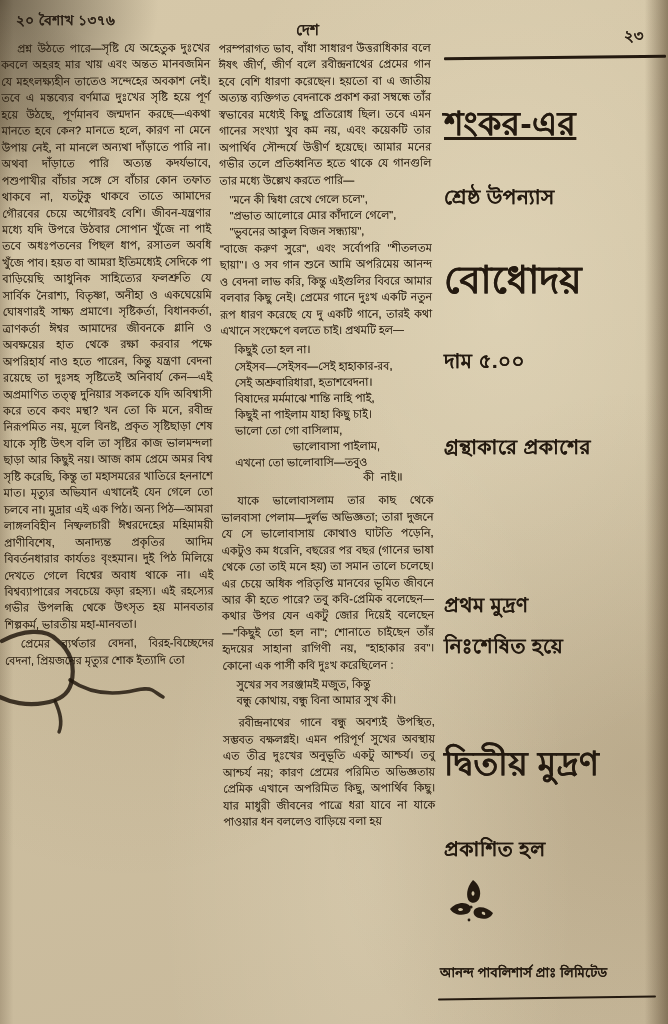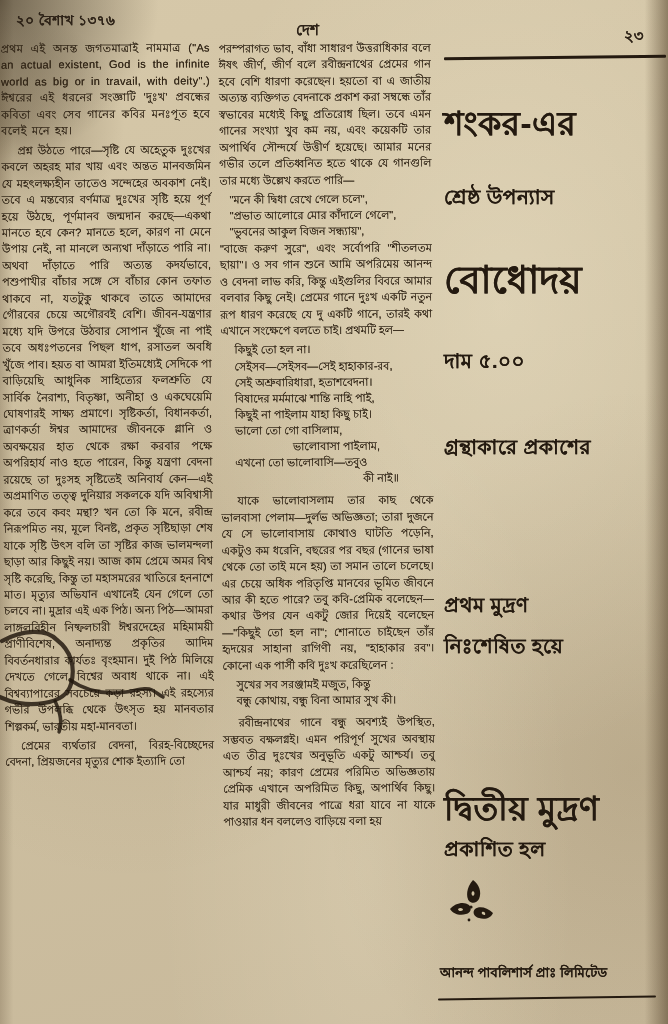--- a/index.html
+++ b/index.html
@@ -27,21 +27,21 @@
     text-align:justify; transform:rotate(-.35deg); color:#352818;
   }
   .col p{ margin:0 0 3px; text-indent:16px; }
   .col p.noindent{ text-indent:0; }
   .col-left{ left:3px; width:209px; }
   .col-mid{ left:221px; width:212px; }
   .songline{ margin-left:10px; text-indent:0 !important; line-height:16.2px;}
   .verse{ margin:3px 0 6px 14px; line-height:16.1px; }
   .verse div{ text-indent:0; }
   .verse .ind1{ margin-left:58px; }
-  .verse .ind2{ margin-left:128px; }
+  .verse .ind2{ margin-left:128px;font-family:Liberation Mono, monospace; }
   .eng{ letter-spacing:.3px; word-spacing:2px; }
   
   .ad-line{ position:absolute; left:444px; width:224px; font-weight:bold; color:#241a10; }
   .ad-sm  { font-size:20px; letter-spacing:.5px; }
   .ad-lg  { font-size:33px; letter-spacing:.5px; }
   .rule{ position:absolute; background:#241a10; border-radius:1px; }
   .rule-top{ left:444px; top:56px; width:222px; height:2.6px; transform:rotate(-.6deg); }
   .rule-bottom{ left:438px; top:997px; width:218px; height:2.4px; transform:rotate(-.8deg); }
   .ornament{ position:absolute; left:446px; top:876px; }
   .pub{ position:absolute; left:440px; top:963px; width:226px;
@@ -51,21 +51,20 @@
 </head>
 <body>
 
 <div class="page">
 
   <div class="hdr hdr-date ink">২০ বৈশাখ ১৩৭৬</div>
   <div class="hdr hdr-masthead ink">দেশ</div>
   <div class="hdr hdr-pagenum ink">২৩</div>
 
   <div class="col col-left ink">
-    <p class="noindent eng">প্রথম এই অনন্ত জগতমাত্রাই নামমাত্র ("As an actual existent, God is the infinite world as big or in travail, with deity".)  ঈশ্বরের এই ধরনের সংজ্ঞাটি 'দুঃখ' প্রবন্ধের কবিতা এবং সেব গানের কবির মনঃপূত হবে বলেই মনে হয়।</p>
     <p>প্রশ্ন উঠতে পারে—সৃষ্টি যে অহেতুক দুঃখের কবলে অহরহ মার খায় এবং অন্তত মানবজমিন যে মহৎলক্ষ্যহীন তাতেও সন্দেহের অবকাশ নেই। তবে এ মন্তব্যের বর্ণমাত্র দুঃখের সৃষ্টি হয়ে পূর্ণ হয়ে উঠছে, পূর্ণমানব জন্মদান করছে—একথা মানতে হবে কেন? মানতে হলে, কারণ না মেনে উপায় নেই, না মানলে অন্যথা দাঁড়াতে পারি না। অথবা দাঁড়াতে পারি অত্যন্ত কদর্যভাবে, পশুপাখীর বাঁচার সঙ্গে সে বাঁচার কোন তফাত থাকবে না, যতটুকু থাকবে তাতে আমাদের গৌরবের চেয়ে অগৌরবই বেশি। জীবন-যন্ত্রণার মধ্যে যদি উপরে উঠবার সোপান খুঁজে না পাই তবে অধঃপতনের পিছল ধাপ, রসাতল অবধি খুঁজে পাব। হয়ত বা আমরা ইতিমধ্যেই সেদিকে পা বাড়িয়েছি আধুনিক সাহিত্যের ফলশ্রুতি যে সার্বিক নৈরাশ্য, বিতৃষ্ণা, অনীহা ও একঘেয়েমি ঘোষণারই সাক্ষ্য প্রমাণে। সৃষ্টিকর্তা, বিধানকর্তা, ত্রাণকর্তা ঈশ্বর আমাদের জীবনকে গ্লানি ও অবক্ষয়ের হাত থেকে রক্ষা করবার পক্ষে অপরিহার্য নাও হতে পারেন, কিন্তু যন্ত্রণা বেদনা রয়েছে তা দুঃসহ সৃষ্টিতেই অনিবার্য কেন—এই অপ্রমাণিত তত্ত্ব দুনিয়ার সকলকে যদি অবিশ্বাসী করে তবে কবং মন্থা? খন তো কি মনে, রবীন্দ্র নিরূপমিত নয়, মূলে বিনষ্ট, প্রকৃত সৃষ্টিছাড়া শেষ যাকে সৃষ্টি উৎস বলি তা সৃষ্টির কাজ ভালমন্দলা ছাড়া আর কিছুই নয়। আজ কাম প্রেমে অমর বিশ্ব সৃষ্টি করেছি, কিন্তু তা মহাসমরের খাতিরে হননাশে মাত। মৃত্যুর অভিযান এখানেই যেন গেলে তো চলবে না। মুদ্রার এই এক পিঠ। অন্য পিঠ—আমরা লাঙ্গলবিহীন নিষ্ফলচারী ঈশ্বরদেহের মহিমাময়ী প্রাণীবিশেষ, অনাদ্যন্ত প্রকৃতির আদিম বিবর্তনধারার কার্যতঃ বৃংহমান। দুই পিঠ মিলিয়ে দেখতে গেলে বিশ্বের অবাধ থাকে না। এই বিশ্বব্যাপারের সবচেয়ে কড়া রহস্য। এই রহস্যের গভীর উপলব্ধি থেকে উৎসৃত হয় মানবতার শিল্পকর্ম, ভারতীয় মহা-মানবতা।</p>
     <p>প্রেমের ব্যর্থতার বেদনা, বিরহ-বিচ্ছেদের বেদনা, প্রিয়জনের মৃত্যুর শোক ইত্যাদি তো</p>
   </div>
 
   <div class="col col-mid ink">
     <p class="noindent">পরম্পরাগত ভাব, বাঁধা সাধারণ উত্তরাধিকার বলে ঈষৎ জীর্ণ, জীর্ণ বলে রবীন্দ্রনাথের প্রেমের গান হবে বেশি ধারণা করেছেন। হয়তো বা এ জাতীয় অত্যন্ত ব্যক্তিগত বেদনাকে প্রকাশ করা সম্বন্ধে তাঁর স্বভাবের মধ্যেই কিছু প্রতিরোধ ছিল। তবে এমন গানের সংখ্যা খুব কম নয়, এবং কয়েকটি তার অপার্থিব সৌন্দর্যে উত্তীর্ণ হয়েছে। আমার মনের গভীর তলে প্রতিধ্বনিত হতে থাকে যে গানগুলি তার মধ্যে উল্লেখ করতে পারি—</p>
     <div class="songline">"মনে কী দ্বিধা রেখে গেলে চলে",</div>
     <div class="songline">"প্রভাত আলোরে মোর কাঁদালে গেলে",</div>
     <div class="songline">"ভুবনের আকুল বিজন সন্ধ্যায়",</div>
     <p class="noindent">"বাজে করুণ সুরে", এবং সর্বোপরি "শীতলতম ছায়া"। ও সব গান শুনে আমি অপরিমেয় আনন্দ ও বেদনা লাভ করি, কিন্তু এইগুলির বিবরে আমার বলবার কিছু নেই। প্রেমের গানে দুঃখ একটি নতুন রূপ ধারণ করেছে যে দু একটি গানে, তারই কথা এখানে সংক্ষেপে বলতে চাই। প্রথমটি হল—</p>
@@ -83,28 +82,28 @@
     <p>যাকে ভালোবাসলাম তার কাছ থেকে ভালবাসা পেলাম—দুর্লভ অভিজ্ঞতা; তারা দুজনে যে সে ভালোবাসায় কোথাও ঘাটতি পড়েনি, একটুও কম ধরেনি, বছরের পর বছর (গানের ভাষা থেকে তো তাই মনে হয়) তা সমান তালে চলেছে। এর চেয়ে অধিক পরিতৃপ্তি মানবের ভূমিত জীবনে আর কী হতে পারে? তবু কবি-প্রেমিক বলেছেন—কথার উপর যেন একটু জোর দিয়েই বলেছেন—"কিছুই তো হল না"; শোনাতে চাইছেন তাঁর হৃদয়ের সাহানা রাগিণী নয়, "হাহাকার রব"। কোনো এক পার্সী কবি দুঃখ করেছিলেন :</p>
     <div class="verse">
       <div>সুখের সব সরঞ্জামই মজুত, কিন্তু</div>
       <div>বন্ধু কোথায়, বন্ধু বিনা আমার সুখ কী।</div>
     </div>
     <p>রবীন্দ্রনাথের গানে বন্ধু অবশ্যই উপস্থিত, সম্ভবত বক্ষলগ্নই। এমন পরিপূর্ণ সুখের অবস্থায় এত তীব্র দুঃখের অনুভূতি একটু আশ্চর্য। তবু আশ্চর্য নয়; কারণ প্রেমের পরিমিত অভিজ্ঞতায় প্রেমিক এখানে অপরিমিত কিছু, অপার্থিব কিছু। যার মাধুরী জীবনের পাত্রে ধরা যাবে না যাকে পাওয়ার ধন বললেও বাড়িয়ে বলা হয়</p>
   </div>
 
   <div class="rule rule-top"></div>
 
-  <div class="ad-line ad-lg ink" style="top:98px;">শংকর-এর</div>
+  <div class="ad-line ad-lg ink" style="top:98px;text-decoration:underline;">শংকর-এর</div>
   <div class="ad-line ad-sm ink" style="top:182px;">শ্রেষ্ঠ উপন্যাস</div>
   <div class="ad-line ink" style="top:250px; font-size:38px;">বোধোদয়</div>
   <div class="ad-line ad-sm ink" style="top:346px;">দাম ৫.০০</div>
   <div class="ad-line ad-sm ink" style="top:432px;">গ্রন্থাকারে প্রকাশের</div>
   <div class="ad-line ad-sm ink" style="top:590px;">প্রথম মুদ্রণ</div>
   <div class="ad-line ad-sm ink" style="top:631px;">নিঃশেষিত হয়ে</div>
-  <div class="ad-line ad-lg ink" style="top:738px;margin-top:45px;">দ্বিতীয় মুদ্রণ</div>
+  <div class="ad-line ad-lg ink" style="top:738px;">দ্বিতীয় মুদ্রণ</div>
   <div class="ad-line ad-sm ink" style="top:834px;">প্রকাশিত হল</div>
 
   <svg class="ornament" width="52" height="56" viewBox="0 0 52 56">
     <g fill="#241a10">
       <path d="M27 4 C33 8 36 16 33 23 C31 27 26 28 23 25 C20 21 20 12 27 4 Z"></path>
       <path d="M4 33 C9 27 18 25 23 29 C26 32 25 37 20 38 C14 40 7 38 4 33 Z"></path>
       <path d="M47 37 C41 31 33 30 29 33 C26 36 28 41 33 42 C39 44 45 42 47 37 Z"></path>
       <circle cx="25" cy="31" r="1.6"></circle>
       <circle cx="23" cy="44" r="1.4"></circle>
     </g>

